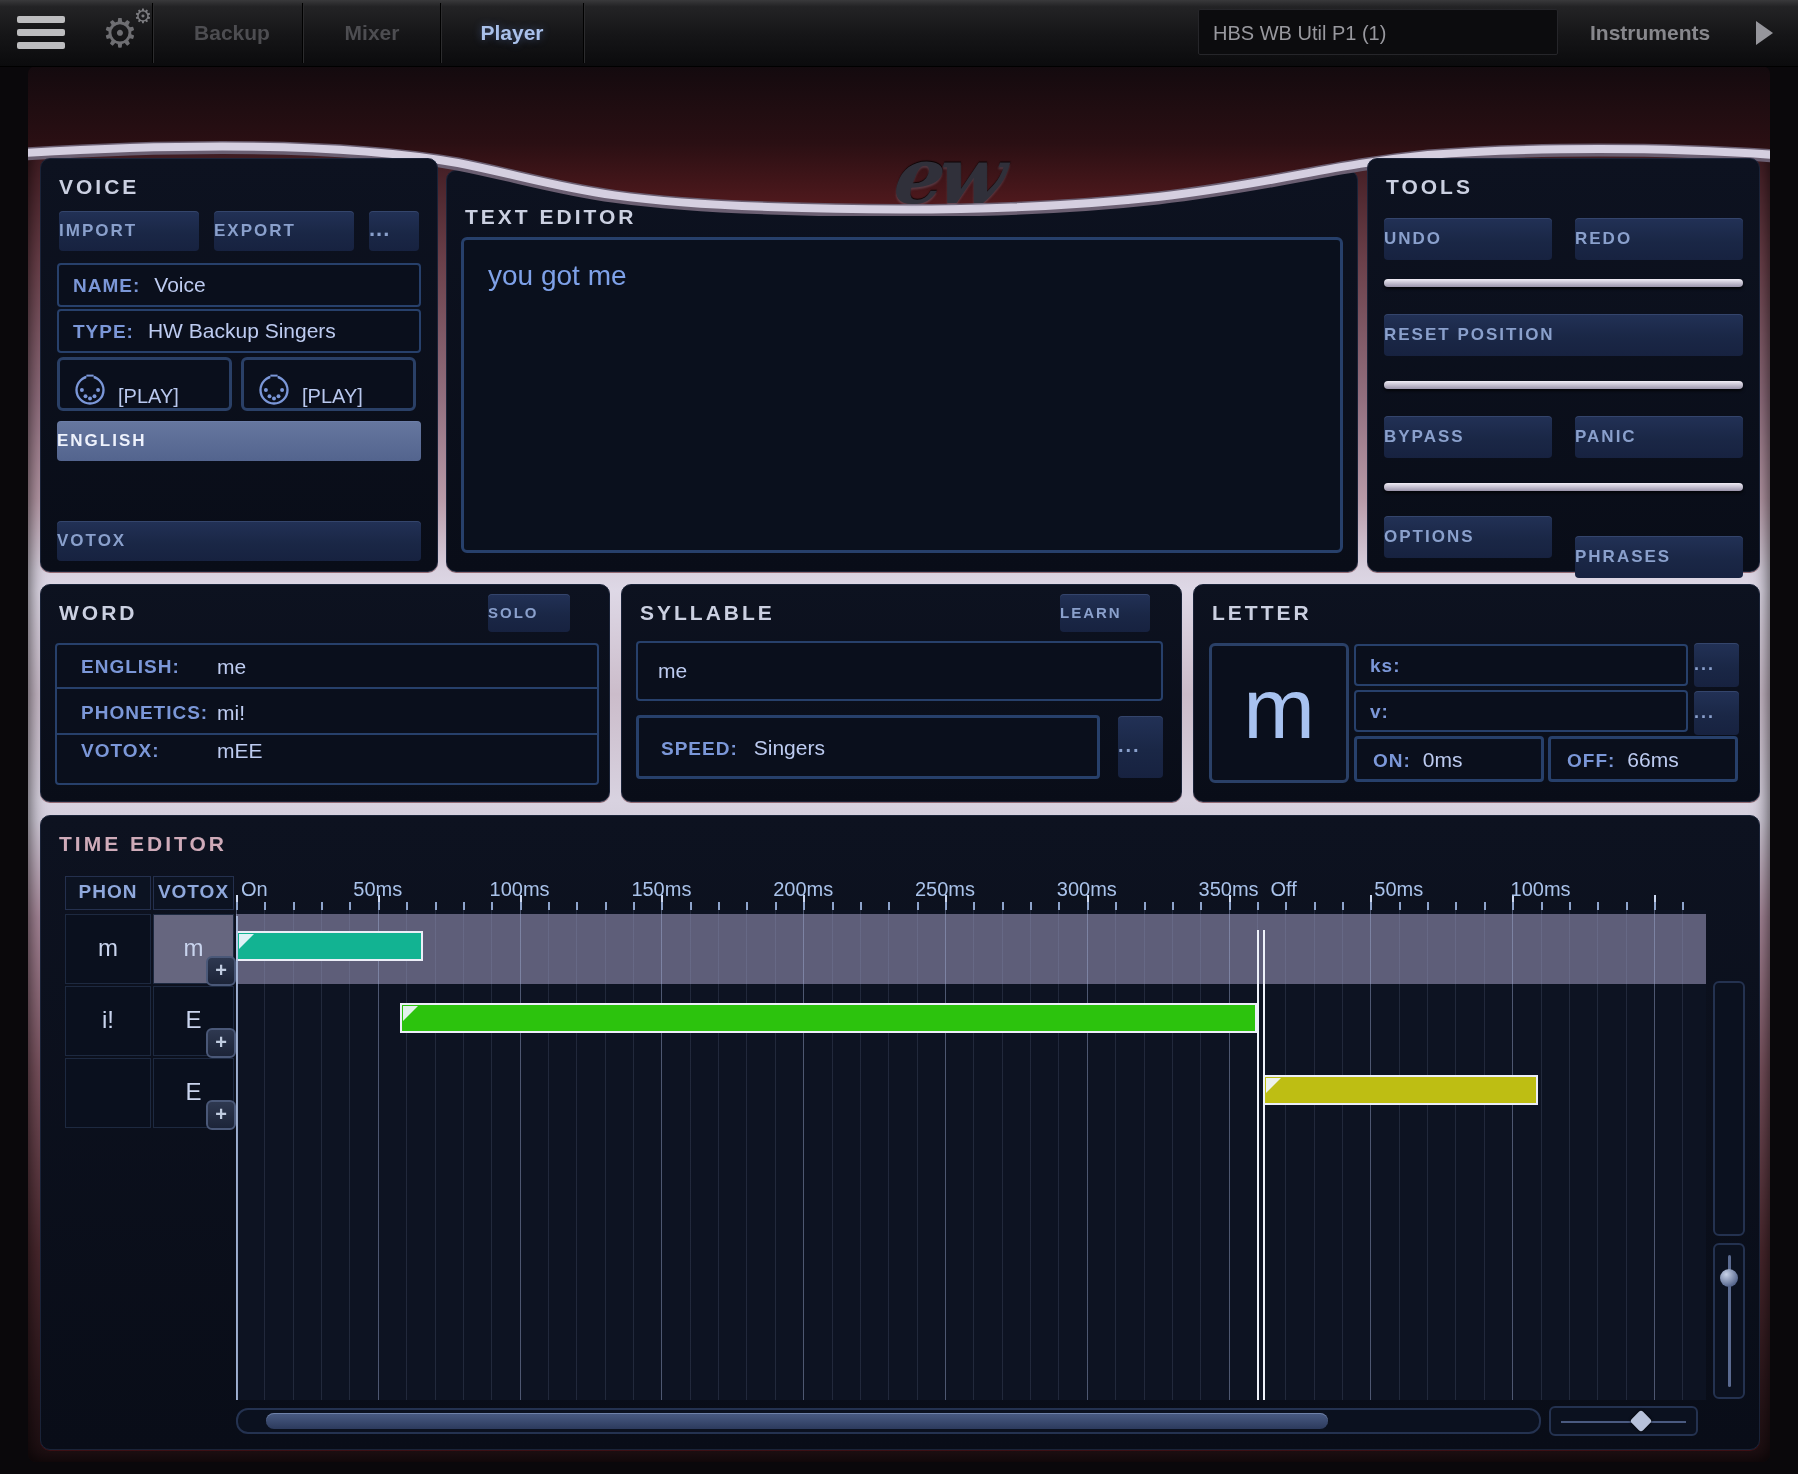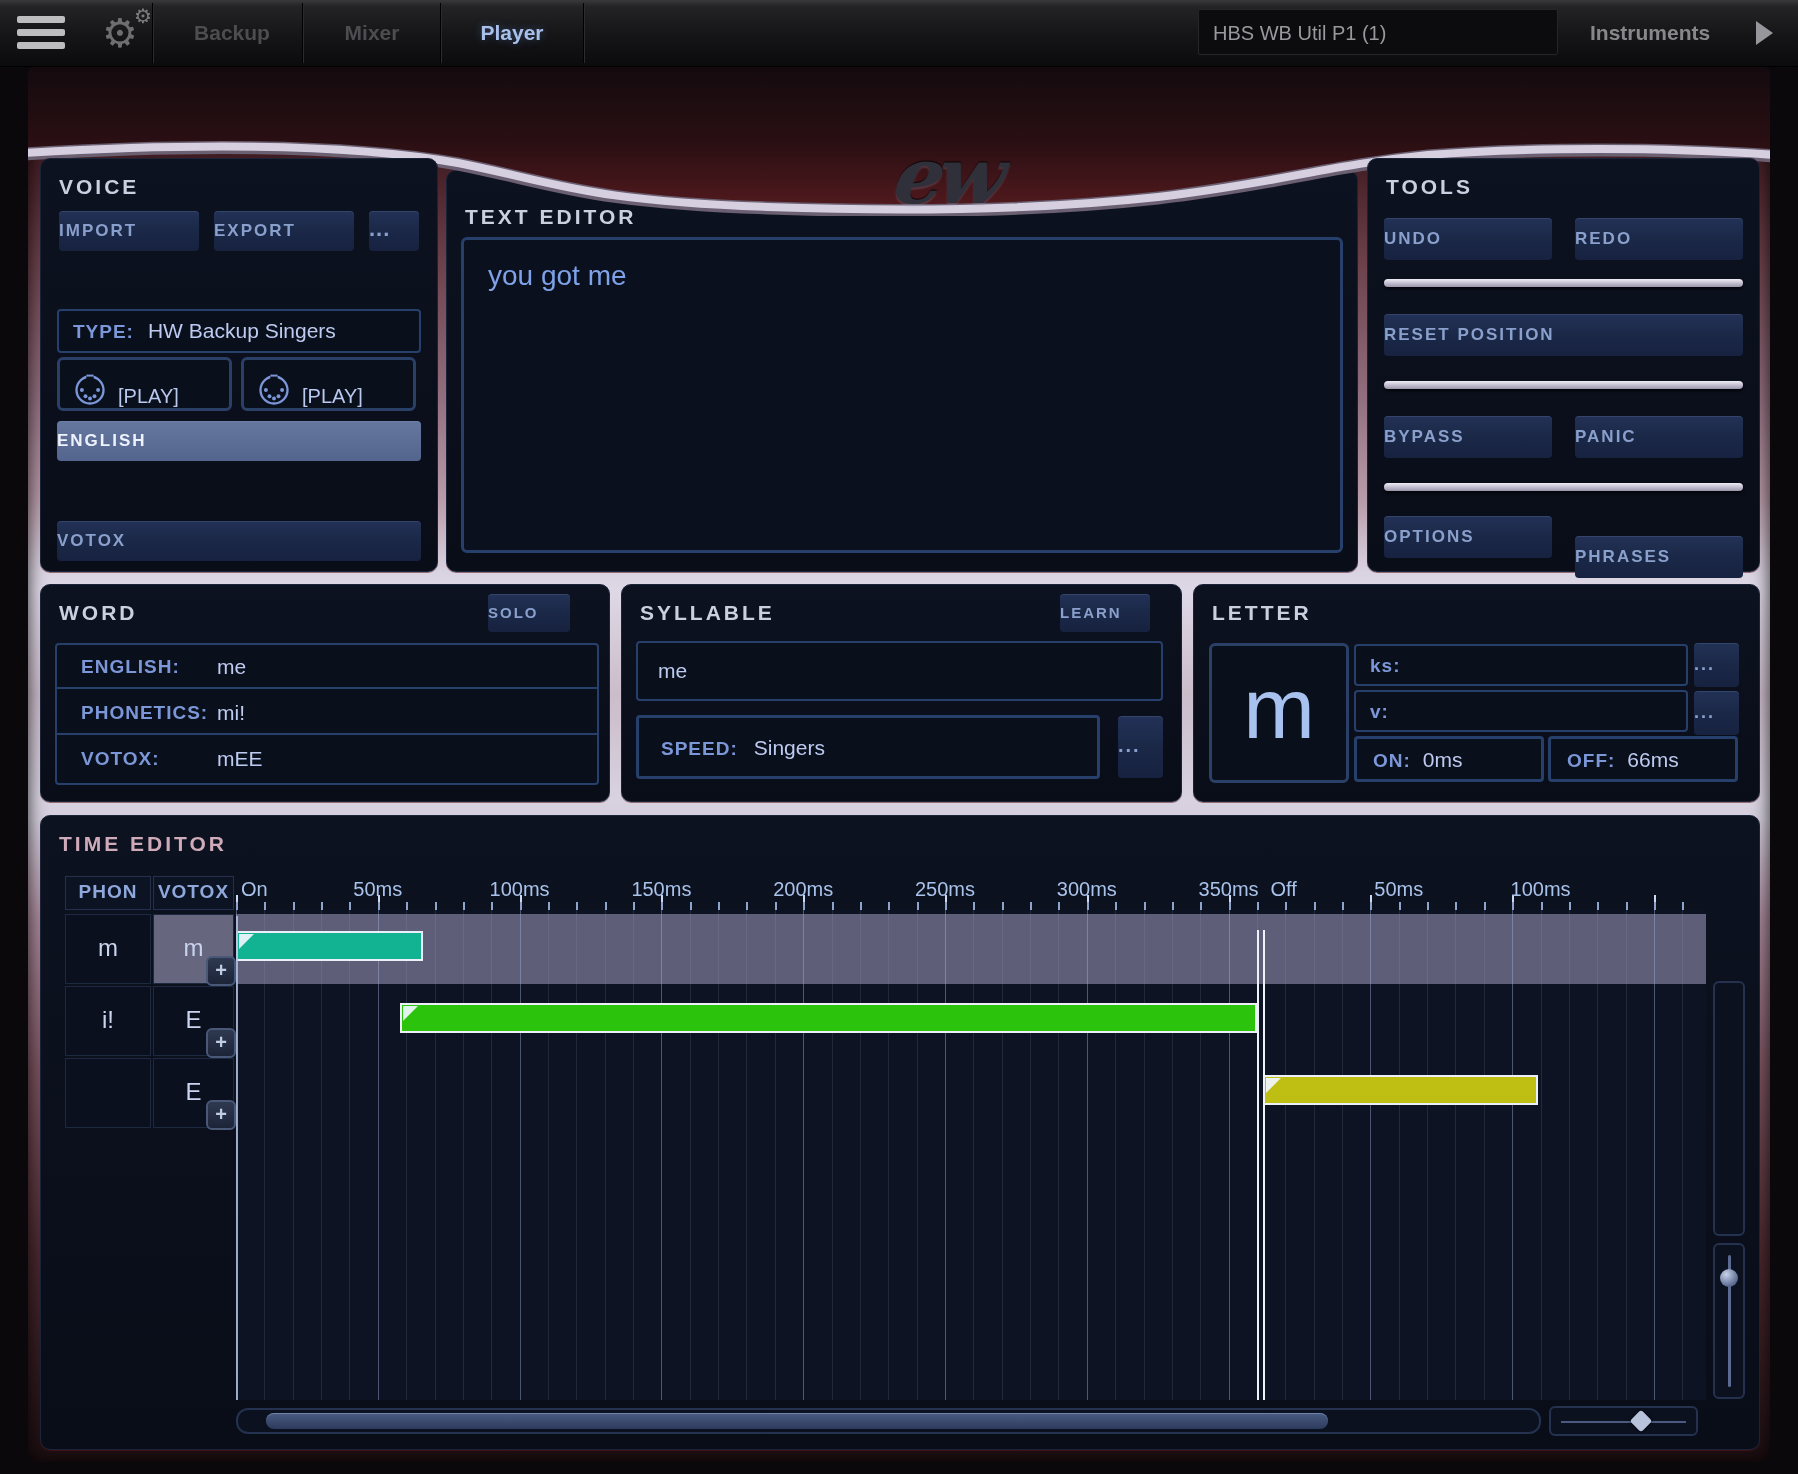--- a/index.html
+++ b/index.html
@@ -217,20 +217,23 @@
     <div id="logo">ew</div>
     <div id="player-btn">PLAYER</div>
     <div id="version">2.0.060</div>
   </div>
 
   <div class="panel" id="panel-voice">
     <div class="ptitle">VOICE</div>
     <div class="btn" id="voice-import">IMPORT</div>
     <div class="btn" id="voice-export">EXPORT</div>
     <div class="btn" id="voice-more">...</div>
+    <div class="field vrow" id="voice-name">
+      <span class="flabel">NAME:</span><span class="fvalue">Voice</span>
+    </div>
     <div class="field vrow" id="voice-type">
       <span class="flabel">TYPE:</span><span class="fvalue">HW Backup Singers</span>
     </div>
     <div class="midi-box" id="midi1">
       <svg width="36" height="36" viewBox="-20 -20 40 40">
         <circle cx="0" cy="0" r="15" fill="none" stroke="#7b97d8" stroke-width="2.6"></circle>
         <rect x="-4" y="-18" width="8" height="6" fill="#0a0f1c"></rect>
         <path d="M-4,-16 h8" stroke="#7b97d8" stroke-width="2.2" fill="none"></path>
         <circle cx="-9" cy="0" r="2.2" fill="#7b97d8"></circle>
           <circle cx="9" cy="0" r="2.2" fill="#7b97d8"></circle>
@@ -281,21 +284,21 @@
     <div class="btn" id="word-solo">SOLO</div>
     <div id="word-grid">
       <div class="wrow" style="top:0">
         <span class="flabel">ENGLISH:</span>
         <span class="fvalue">me</span>
       </div>
       <div class="wrow" style="top:46px">
         <span class="flabel">PHONETICS:</span>
         <span class="fvalue">mi!</span>
       </div>
-      <div class="wrow" style="top:92px">
+      <div class="wrow" style="top:84px">
         <span class="flabel">VOTOX:</span>
         <span class="fvalue">mEE</span>
       </div>
     </div>
   </div>
 
   <div class="panel" id="panel-syll">
     <div class="ptitle">SYLLABLE</div>
     <div class="btn" id="syll-learn">LEARN</div>
     <div class="field fvalue" id="syll-text">me</div>

